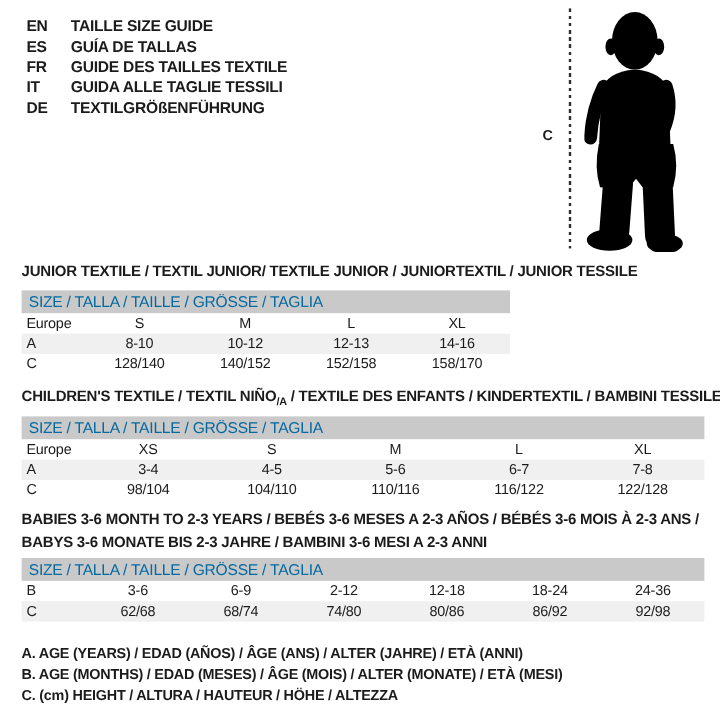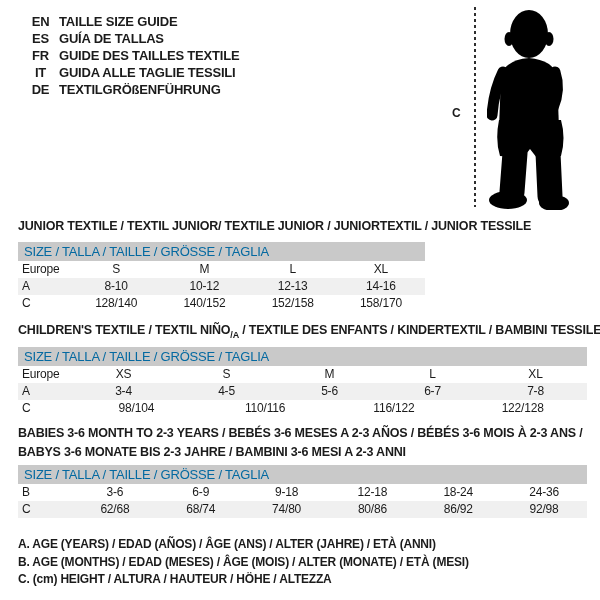--- a/index.html
+++ b/index.html
@@ -8,21 +8,21 @@
   html,body{margin:0;padding:0;}
   body{
     width:600px;height:600px;background:#ffffff;position:relative;overflow:hidden;
     font-family:"Liberation Sans",sans-serif;color:var(--ink);
     -webkit-font-smoothing:antialiased;
   }
   .abs{position:absolute;}
   
   .lang-block{top:13px;left:22px;}
   .lang-row{display:flex;height:17px;line-height:17px;font-size:13px;font-weight:bold;letter-spacing:-0.2px;}
-  .lang-code{width:37px;flex:0 0 37px;text-align:center;}
+  .lang-code{width:37px;flex:0 0 37px;}
   
   .measure-line{left:474px;top:7px;width:2px;height:200px;
     background:repeating-linear-gradient(to bottom,#2e2e2e 0 3px,transparent 3px 6px);}
   .figure-label{left:452px;top:106px;font-size:12px;font-weight:bold;}
   .figure-svg{left:487px;top:8px;color:var(--sil);}
   
   .section-title{position:absolute;left:18px;margin:0;font-size:12.5px;font-weight:bold;
     letter-spacing:-0.2px;line-height:18.5px;white-space:nowrap;}
   .section-title sub{font-size:9px;}
   
@@ -125,36 +125,37 @@
         <div class="tlabel">A</div>
         <div class="tcell">3-4</div>
         <div class="tcell">4-5</div>
         <div class="tcell">5-6</div>
         <div class="tcell">6-7</div>
         <div class="tcell">7-8</div>
       </div>
       <div class="trow">
         <div class="tlabel">C</div>
         <div class="tcell">98/104</div>
+        <div class="tcell">104/110</div>
         <div class="tcell">110/116</div>
         <div class="tcell">116/122</div>
         <div class="tcell">122/128</div>
       </div>
     </div>
 </section>
 
 <h2 class="section-title" style="top:424px"><span>BABIES 3-6 MONTH TO 2-3 YEARS / BEBÉS 3-6 MESES A 2-3 AÑOS / BÉBÉS 3-6 MOIS À 2-3 ANS /</span><br><span>BABYS 3-6 MONATE BIS 2-3 JAHRE / BAMBINI 3-6 MESI A 2-3 ANNI</span></h2>
 <section class="sizetable" style="top:465px;width:569px">
   <div class="size-header">SIZE / TALLA / TAILLE / GRÖSSE / TAGLIA</div>
   <div>
       <div class="trow">
         <div class="tlabel">B</div>
         <div class="tcell">3-6</div>
         <div class="tcell">6-9</div>
-        <div class="tcell">9-18</div>
+        <div class="tcell">2-12</div>
         <div class="tcell">12-18</div>
         <div class="tcell">18-24</div>
         <div class="tcell">24-36</div>
       </div>
       <div class="trow shaded">
         <div class="tlabel">C</div>
         <div class="tcell">62/68</div>
         <div class="tcell">68/74</div>
         <div class="tcell">74/80</div>
         <div class="tcell">80/86</div>

